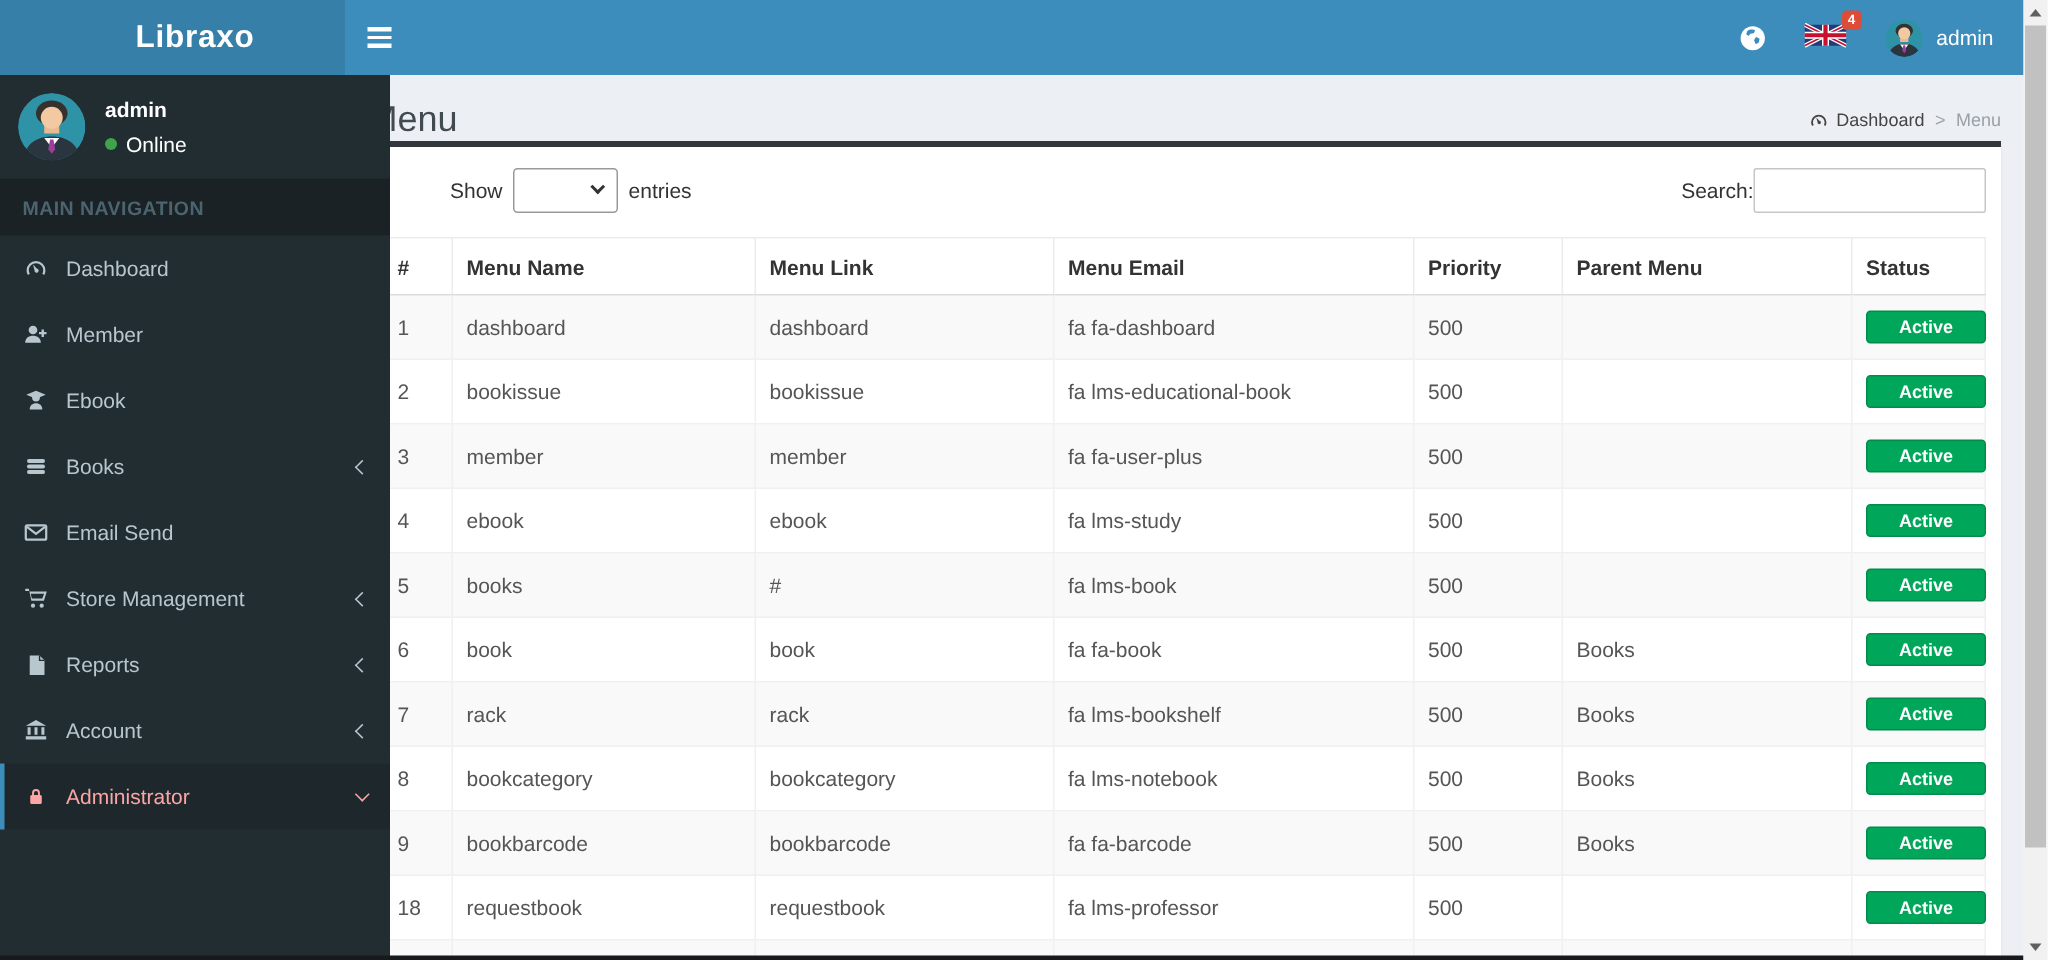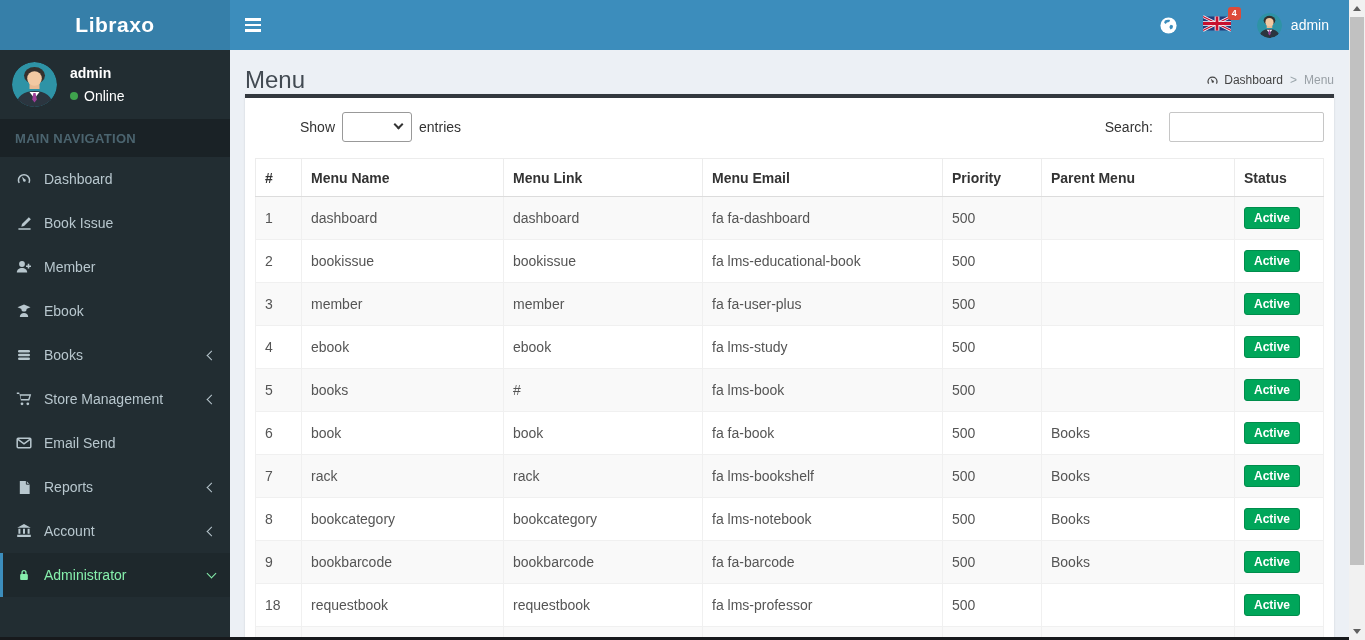--- a/index.html
+++ b/index.html
@@ -1,35 +1,35 @@
 <!DOCTYPE html>
 <html><head>
 <meta charset="utf-8">
 <style>
   * { margin:0; padding:0; box-sizing:border-box; }
   html,body { width:1365px; height:640px; overflow:hidden; }
   body { font-family:"Liberation Sans", sans-serif; font-size:14px; background:#ecf0f5; position:relative; }
 
   
-  .sidebar { position:absolute; left:0; top:0; width:230px; height:640px; background:#222d32; z-index:10; }
+  .sidebar { position:absolute; left:0; top:0; width:260px; height:640px; background:#222d32; z-index:10; }
   .logo { height:50px; background:#367fa9; color:#fff; font-size:21px; font-weight:bold;
           display:flex; align-items:center; justify-content:center; letter-spacing:.5px; }
   .user-panel { display:flex; align-items:center; gap:13px; padding:12px 12px; }
   .avatar-lg { width:45px; height:45px; border-radius:50%; overflow:hidden; flex:0 0 45px; }
   .up-name { color:#fff; font-weight:bold; font-size:14px; margin-bottom:7px; }
   .up-status { color:#fff; font-size:14px; display:flex; align-items:center; gap:6px; }
   .dot { width:8px; height:8px; border-radius:50%; background:#3fa34d; display:inline-block; }
   .nav-header { background:#1a2226; color:#4b646f; font-size:13px; font-weight:bold;
                 padding:12px 15px 11px; letter-spacing:.3px; }
   .smenu { list-style:none; }
   .smenu li { height:44px; display:flex; align-items:center; gap:11px; padding:0 15px;
               color:#b8c7ce; cursor:pointer; }
   .smenu li .micon { width:18px; display:flex; justify-content:center; flex:0 0 18px; }
   .smenu li .arrow { margin-left:auto; }
-  .smenu li.active { background:#1e282c; color:#86efac; border-left:3px solid #3c8dbc; padding-left:12px; }
+  .smenu li.active { background:#1e282c; color:#fca5a5; border-left:3px solid #3c8dbc; padding-left:12px; }
   .chev { display:inline-block; width:7px; height:7px; border:solid currentColor; border-width:0 0 1.5px 1.5px; }
   .chev.left { transform:rotate(45deg); }
   .chev.down { transform:rotate(-45deg); margin-top:-3px; }
 
   
   .navbar { position:absolute; left:230px; top:0; width:1119px; height:50px; background:#3c8dbc; z-index:10;
             display:flex; align-items:center; }
   .hamburger { width:45px; height:50px; display:flex; flex-direction:column; align-items:center;
                justify-content:center; gap:3px; cursor:pointer; }
   .hamburger span { display:block; width:16px; height:2.5px; background:#fff; }
@@ -53,31 +53,31 @@
 
   .box { margin:0 15px; background:#fff; border-top:4px solid #33383e; height:700px;
          box-shadow:0 1px 2px rgba(0,0,0,.12); }
   .box-body { padding:14px 10px 10px; }
 
   .tbl-controls { display:flex; align-items:flex-end; margin-bottom:16px; color:#333;margin-left:45px; }
   .len-wrap { display:flex; align-items:center; gap:7px; }
   .select { position:relative; width:70px; height:30px; border:1px solid #999; border-radius:3px;
             background:#fff; cursor:pointer; }
   .select .chev { position:absolute; right:9px; top:11px; color:#333; border-width:0 0 2px 2px; }
-  .search-wrap { margin-left:auto; display:flex; align-items:center; gap:16px; }
+  .search-wrap { margin-left:auto; display:flex; align-items:center; gap:0; }
   .search-wrap input { width:155px; height:30px; border:1px solid #c6c6c6; border-radius:2px;
                        padding:0 7px; font-size:14px; font-family:inherit; outline:none; }
 
   table.menu-table { width:100%; border-collapse:collapse; font-size:14px; color:#555; table-layout:fixed; }
   .menu-table th { font-weight:bold; color:#333; text-align:left; padding:10px 9px;
                    border:1px solid #ececec; border-bottom:1px solid #dcdcdc; height:38px; cursor:pointer; }
   .menu-table td { padding:10px 9px; border:1px solid #f0f0f0; height:40px; }
   .menu-table tbody tr:nth-child(odd) { background:#f9f9f9; }
   .badge-active { background:#00a65a; border:1px solid #008d4c; color:#fff; font-weight:bold;
-                  font-size:12px; padding:3px 9px; border-radius:3px; display:inline-block; cursor:pointer; }
+                  font-size:12px; padding:3px 21px; border-radius:3px; display:inline-block; cursor:pointer; }
 
   
   .scrollbar { position:absolute; right:0; top:0; width:16px; height:640px; background:#f1f1f1; z-index:60; }
   .sb-btn { height:17px; display:flex; align-items:center; justify-content:center; cursor:pointer; }
   .sb-btn.down { position:absolute; bottom:0; left:0; width:16px; }
   .tri-up { width:0; height:0; border-left:4px solid transparent; border-right:4px solid transparent;
             border-bottom:5px solid #606060; }
   .tri-down { width:0; height:0; border-left:4px solid transparent; border-right:4px solid transparent;
               border-top:5px solid #606060; }
   .sb-thumb { position:absolute; left:1px; top:17px; width:14px; height:548px; background:#c1c1c1; cursor:grab; }
@@ -124,28 +124,20 @@
     <li>
       <span class="micon">
         <svg width="16" height="16" viewBox="0 0 16 16" fill="currentColor">
             <path d="M8 3a6.3 6.3 0 0 0-6.3 6.3c0 1.1.3 2.1.9 3l1.3-.8a4.8 4.8 0 0 1-.7-2.2 4.8 4.8 0 1 1 9.6 0c0 .8-.2 1.5-.6 2.2l1.3.8c.5-.9.8-1.9.8-3A6.3 6.3 0 0 0 8 3zm.5 5L6 5.4l1 3.8a1.4 1.4 0 1 0 1.5-1.2z"></path>
           </svg>
       </span>
       <span>Dashboard</span>
     </li>
     <li>
       <span class="micon">
-        <svg width="15" height="15" viewBox="0 0 16 16" fill="currentColor">
-            <path d="M12.6 1.2l2.2 2.2-7.3 7.3-2.9.7.7-2.9zM1.5 13h13v1.6h-13z"></path>
-          </svg>
-      </span>
-      <span>Book Issue</span>
-    </li>
-    <li>
-      <span class="micon">
         <svg width="16" height="16" viewBox="0 0 16 16" fill="currentColor">
             <circle cx="6" cy="5" r="2.9"></circle>
             <path d="M.8 13.5c0-2.9 2.3-4.6 5.2-4.6s5.2 1.7 5.2 4.6z"></path>
             <path d="M11.7 4.7h1.6v1.7H15v1.5h-1.7v1.7h-1.6V7.9H10V6.4h1.7z"></path>
           </svg>
       </span>
       <span>Member</span>
     </li>
     <li>
       <span class="micon">
@@ -163,37 +155,37 @@
             <rect x="2" y="3" width="12" height="2.6" rx="1.3"></rect>
             <rect x="2" y="6.7" width="12" height="2.6" rx="1.3"></rect>
             <rect x="2" y="10.4" width="12" height="2.6" rx="1.3"></rect>
           </svg>
       </span>
       <span>Books</span>
       <span class="arrow chev left"></span>
     </li>
     <li>
       <span class="micon">
+        <svg width="16" height="16" viewBox="0 0 16 16">
+            <rect x="1.2" y="3.2" width="13.6" height="9.6" rx="1" fill="none" stroke="currentColor" stroke-width="1.5"></rect>
+            <path d="M2 4.3l6 4.6 6-4.6" fill="none" stroke="currentColor" stroke-width="1.5"></path>
+          </svg>
+      </span>
+      <span>Email Send</span>
+    </li>
+    <li>
+      <span class="micon">
         <svg width="16" height="16" viewBox="0 0 16 16" fill="currentColor">
             <path d="M.8 1.5h2.4l.4 1.8h11.6l-1.9 6.2H4.9L3.6 3.4l-.4-.4H.8zM5.2 8h7l1.2-3.2H4.5z" fill-rule="evenodd"></path>
             <circle cx="6" cy="12.8" r="1.4"></circle>
             <circle cx="11.8" cy="12.8" r="1.4"></circle>
           </svg>
       </span>
       <span>Store Management</span>
       <span class="arrow chev left"></span>
-    </li>
-    <li>
-      <span class="micon">
-        <svg width="16" height="16" viewBox="0 0 16 16">
-            <rect x="1.2" y="3.2" width="13.6" height="9.6" rx="1" fill="none" stroke="currentColor" stroke-width="1.5"></rect>
-            <path d="M2 4.3l6 4.6 6-4.6" fill="none" stroke="currentColor" stroke-width="1.5"></path>
-          </svg>
-      </span>
-      <span>Email Send</span>
     </li>
     <li>
       <span class="micon">
         <svg width="15" height="15" viewBox="0 0 16 16" fill="currentColor">
             <path d="M3 1h7l3.5 3.5V15H3z"></path>
             <path d="M10 1v3.5h3.5" fill="none" stroke="#222d32" stroke-width="1"></path>
           </svg>
       </span>
       <span>Reports</span>
       <span class="arrow chev left"></span>

